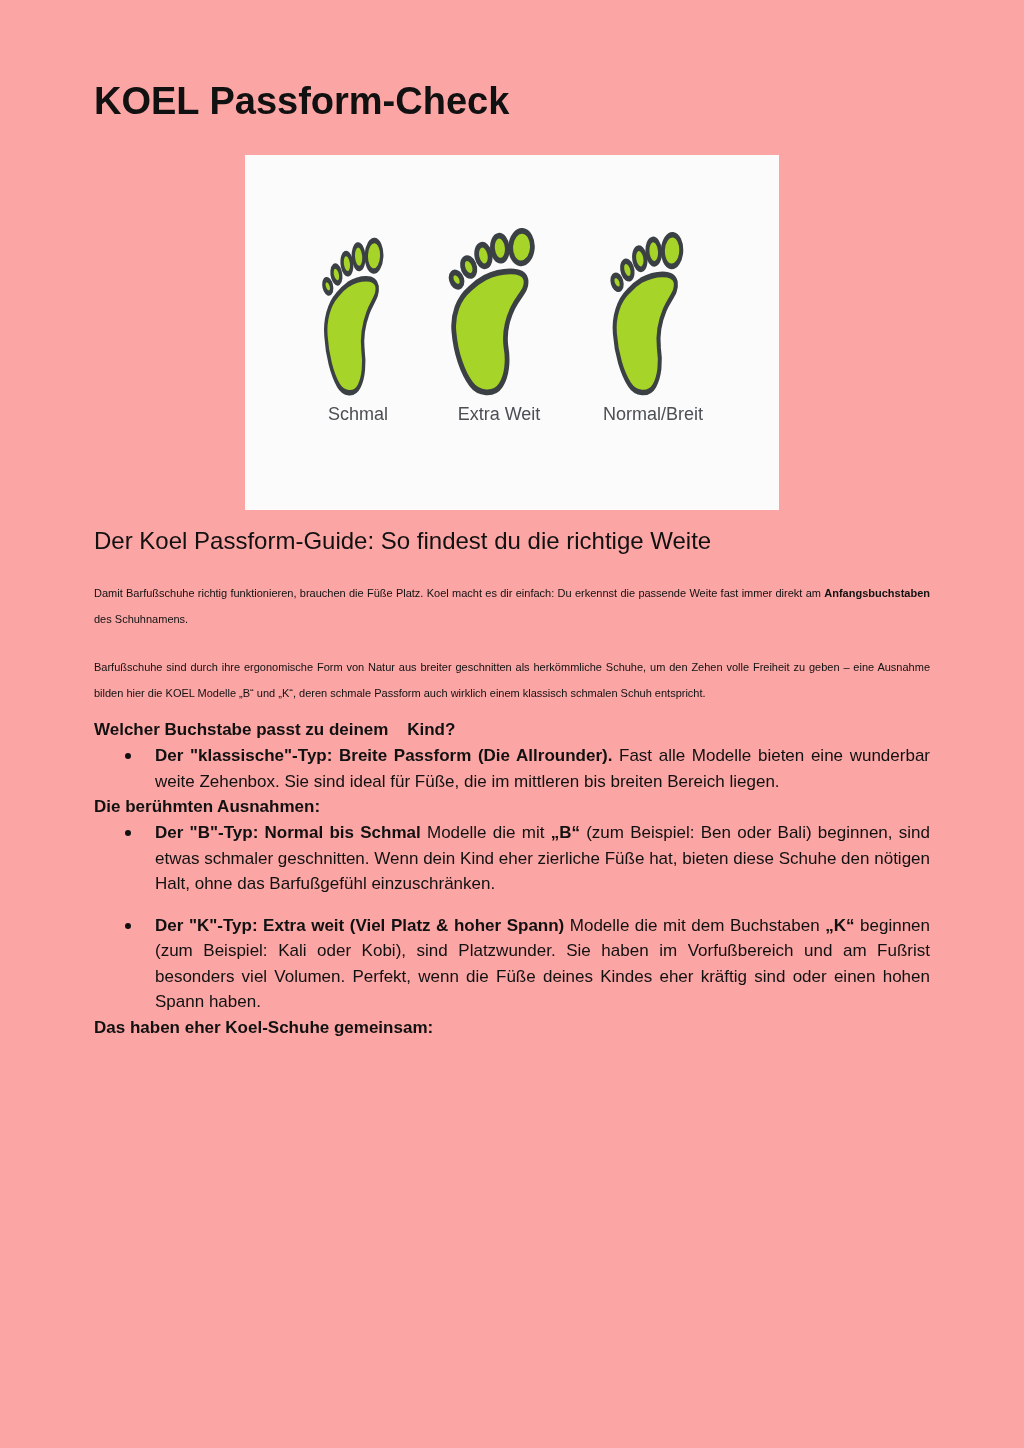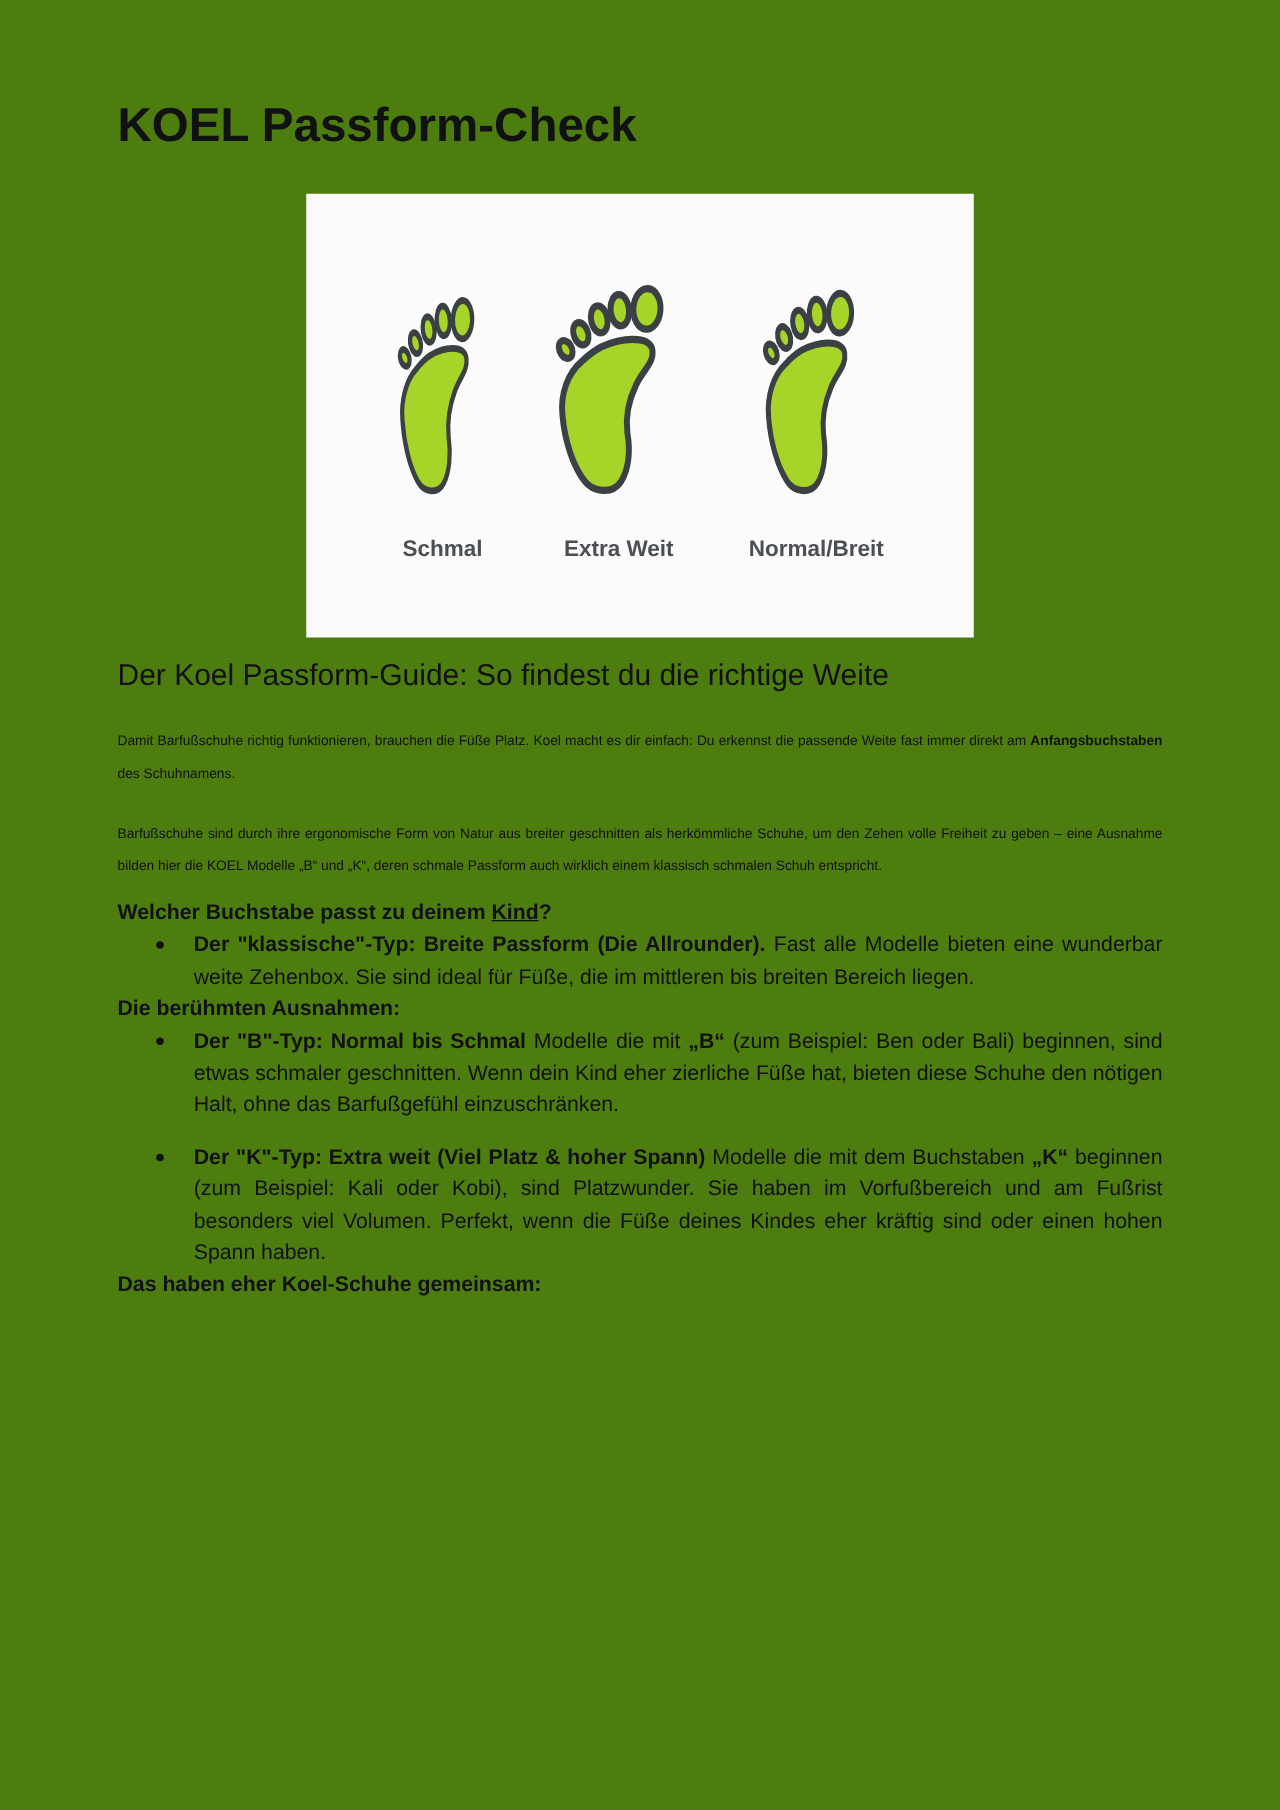--- a/index.html
+++ b/index.html
@@ -2,21 +2,21 @@
 <html lang="de" style="--figure-bg: #fbfbfb; --foot-fill: #a6d428; --foot-outline: #3b4045; --label-color: #4b4f54;"><head>
 <meta charset="utf-8">
 <style>
   html, body { margin: 0; padding: 0; background: #ffffff; }
   .page {
     position: relative;
     width: 1024px;
     height: 1448px;
     box-sizing: border-box;
     padding: 78px 94px 0;
-    background: #4d7c0f;
+    background: #fca5a5;
     font-family: "Liberation Sans", "DejaVu Sans", sans-serif;
     color: #111111;
     overflow: hidden;
   }
   h1.doc-title {
     font-size: 38px;
     line-height: 46px;
     font-weight: bold;
     margin: 0 0 31px 0;
   }
@@ -41,24 +41,24 @@
     fill: var(--foot-fill, #a6d428);
     stroke: var(--foot-outline, #3b4045);
     stroke-width: 5.5;
     stroke-linejoin: round;
     stroke-linecap: round;
   }
   .foot-schmal      { width: 74px;  height: 168px; }
   .foot-normal-breit{ width: 88px;  height: 174px; }
   .foot-extra-weit  { width: 104px; height: 178px; }
   .foot-label {
-    margin-top: 29px;
+    margin-top: 4px;
     font-size: 18px;
     line-height: 20px;
-    font-weight: 700;
+    font-weight: 400;
     color: var(--label-color, #4b4f54);
     white-space: nowrap;
   }
   h2.guide-heading {
     font-size: 24px;
     line-height: 30px;
     font-weight: normal;
     margin: 16px 0 25px 0;
   }
   .body-text {
@@ -145,21 +145,21 @@
       </div>
     </div>
   </div>
 
   <h2 class="guide-heading">Der Koel Passform-Guide: So findest du die richtige Weite</h2>
 
   <p class="body-text"><span>Damit Barfußschuhe richtig funktionieren, brauchen die Füße Platz. Koel macht es dir einfach: Du erkennst die passende Weite fast immer direkt am </span><span style="font-weight: bold;">Anfangsbuchstaben</span><span> des Schuhnamens.</span></p>
 
   <p class="body-text mb-11"><span>Barfußschuhe sind durch ihre ergonomische Form von Natur aus breiter geschnitten als herkömmliche Schuhe, um den Zehen volle Freiheit zu geben – eine Ausnahme bilden hier die KOEL Modelle „B“ und „K“, deren schmale Passform auch wirklich einem klassisch schmalen Schuh entspricht.</span></p>
 
-  <h3 class="sub-heading h3-question"><span style="font-weight: bold;">Welcher Buchstabe passt zu deinem </span><span style="font-weight: bold; text-decoration: underline;">Kind</span><span style="font-weight: bold;">?</span></h3>
+  <h3 class="sub-heading h3-question"><span style="font-weight: bold;">Welcher Buchstabe passt zu deinem </span><span style="font-weight: bold;  margin-left: 14px;">Kind</span><span style="font-weight: bold;">?</span></h3>
 
   <ul class="doc-list ul-classic">
     <li><span style="font-weight: bold;">Der "klassische"-Typ: Breite Passform (Die Allrounder).</span><span> Fast alle Modelle bieten eine wunderbar weite Zehenbox. Sie sind ideal für Füße, die im mittleren bis breiten Bereich liegen.</span></li>
   </ul>
 
   <h3 class="sub-heading h3-exceptions">Die berühmten Ausnahmen:</h3>
 
   <ul class="doc-list ul-exceptions">
     <li><span style="font-weight: bold;">Der "B"-Typ: Normal bis Schmal</span><span> Modelle die mit </span><span style="font-weight: bold;">„B“</span><span> (zum Beispiel: Ben oder Bali) beginnen, sind etwas schmaler geschnitten. Wenn dein Kind eher zierliche Füße hat, bieten diese Schuhe den nötigen Halt, ohne das Barfußgefühl einzuschränken.</span></li>
     <li><span style="font-weight: bold;">Der "K"-Typ: Extra weit (Viel Platz &amp; hoher Spann)</span><span> Modelle die mit dem Buchstaben </span><span style="font-weight: bold;">„K“</span><span> beginnen (zum Beispiel: Kali oder Kobi), sind Platzwunder. Sie haben im Vorfußbereich und am Fußrist besonders viel Volumen. Perfekt, wenn die Füße deines Kindes eher kräftig sind oder einen hohen Spann haben.</span></li>

